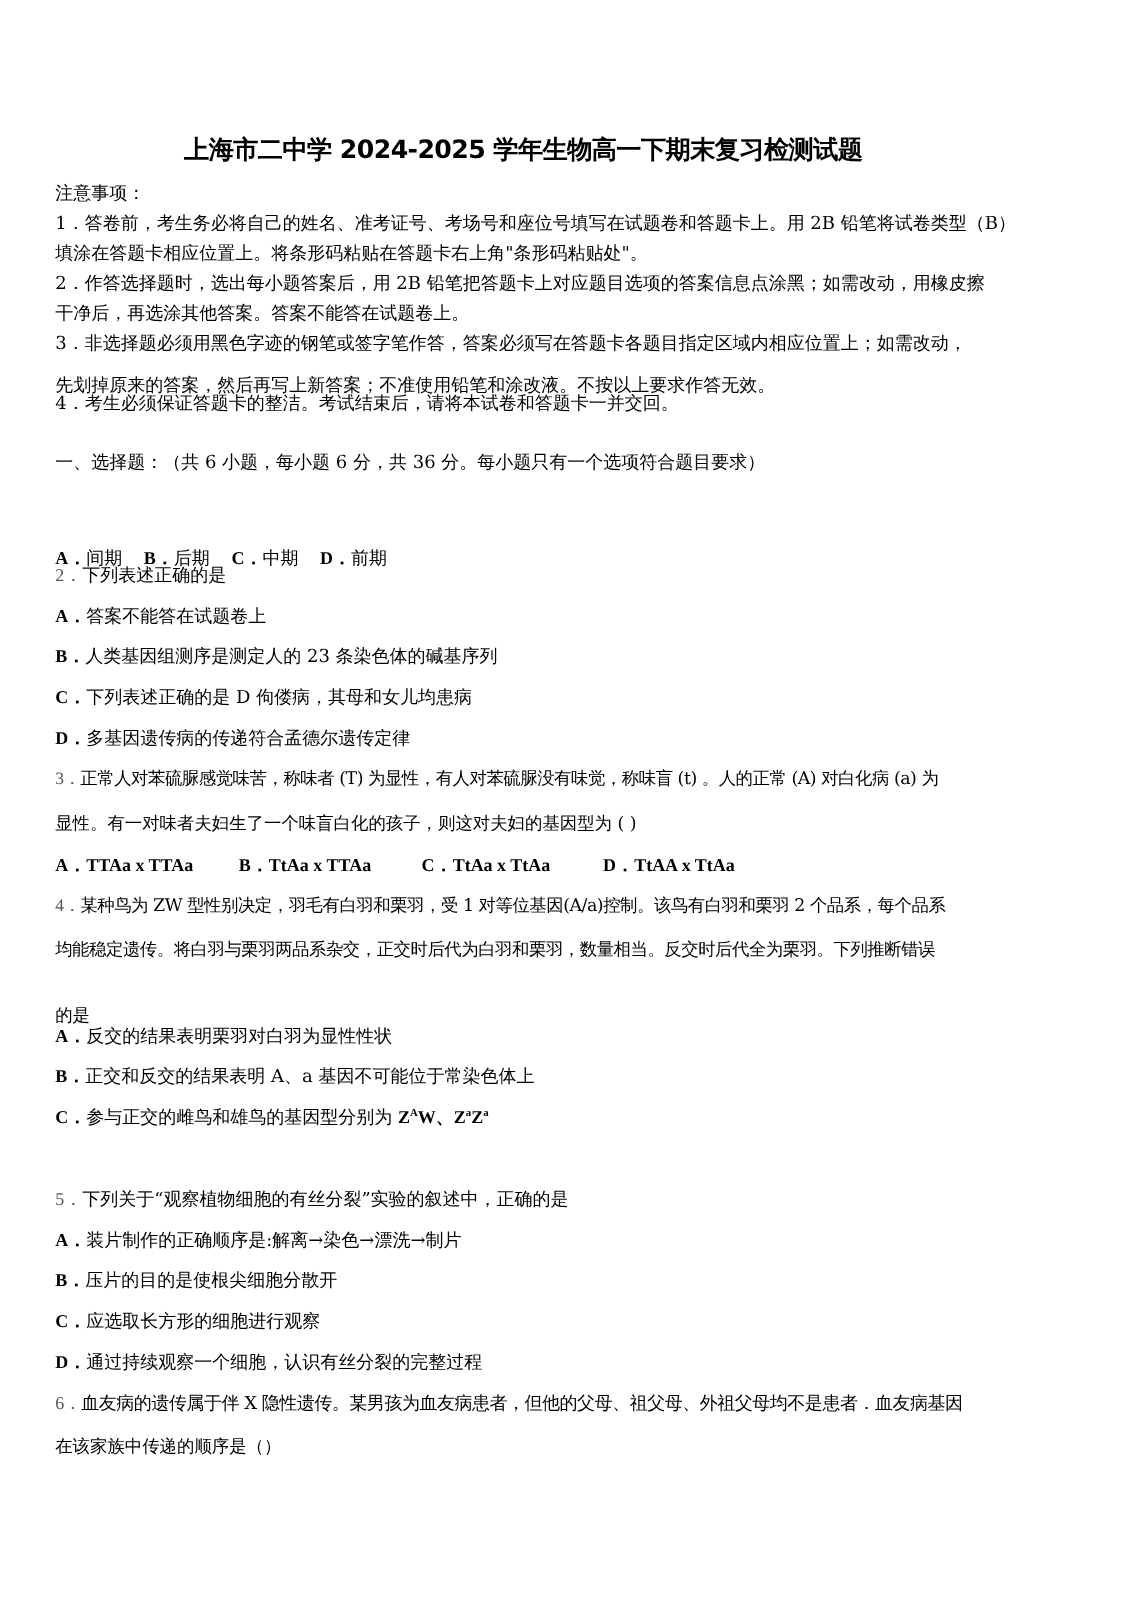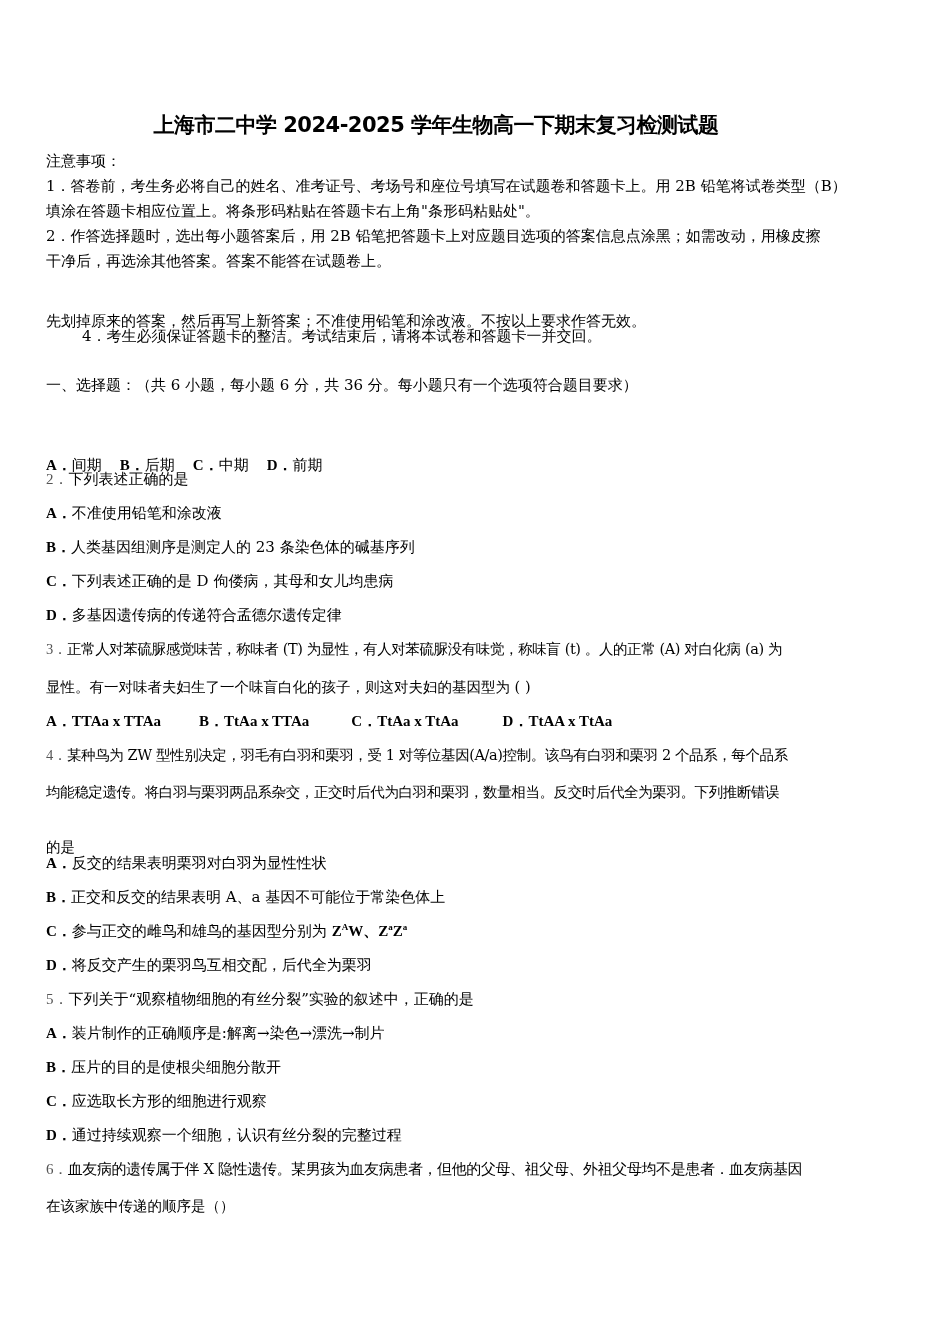--- a/index.html
+++ b/index.html
@@ -20,54 +20,54 @@
 
 <div class="page">
 
   <div class="title">上海市二中学 2024-2025 学年生物高一下期末复习检测试题</div>
 
   <div class="line" style="top:151px;">注意事项：</div>
   <div class="line" style="top:176px;">1．答卷前，考生务必将自己的姓名、准考证号、考场号和座位号填写在试题卷和答题卡上。用 2B 铅笔将试卷类型（B）</div>
   <div class="line" style="top:201px;">填涂在答题卡相应位置上。将条形码粘贴在答题卡右上角"条形码粘贴处"。</div>
   <div class="line" style="top:226px;">2．作答选择题时，选出每小题答案后，用 2B 铅笔把答题卡上对应题目选项的答案信息点涂黑；如需改动，用橡皮擦</div>
   <div class="line" style="top:251px;">干净后，再选涂其他答案。答案不能答在试题卷上。</div>
+  <div class="line" style="top:276px;">3．非选择题必须用黑色字迹的钢笔或签字笔作答，答案必须写在答题卡各题目指定区域内相应位置上；如需改动，</div>
   <div class="line" style="top:311px;">先划掉原来的答案，然后再写上新答案；不准使用铅笔和涂改液。不按以上要求作答无效。</div>
-  <div class="line" style="top:326px;margin-left:36px;">4．考生必须保证答题卡的整洁。考试结束后，请将本试卷和答题卡一并交回。</div>
+  <div class="line" style="top:326px;">4．考生必须保证答题卡的整洁。考试结束后，请将本试卷和答题卡一并交回。</div>
 
   <div class="line" style="top:375px;">一、选择题：（共 6 小题，每小题 6 分，共 36 分。每小题只有一个选项符合题目要求）</div>
 
   <div class="line" style="top:455px;">
     <span class="opt">A．</span><span>间期</span><span class="gap" style="width:18px"></span><span class="opt">B．</span><span>后期</span><span class="gap" style="width:18px"></span><span class="opt">C．</span><span>中期</span><span class="gap" style="width:18px"></span><span class="opt">D．</span><span>前期</span>
   </div>
 
   <div class="line" style="top:469px;">
     <span class="num">2．</span><span>下列表述正确的是</span>
   </div>
-  <div class="line" style="top:503px;"><span class="opt">A．</span><span>不准使用铅笔和涂改液</span></div>
+  <div class="line" style="top:503px;"><span class="opt">A．</span><span>答案不能答在试题卷上</span></div>
   <div class="line" style="top:537px;"><span class="opt">B．</span><span>人类基因组测序是测定人的 23 条染色体的碱基序列</span></div>
   <div class="line" style="top:571px;"><span class="opt">C．</span><span>下列表述正确的是 D 佝偻病，其母和女儿均患病</span></div>
   <div class="line" style="top:605px;"><span class="opt">D．</span><span>多基因遗传病的传递符合孟德尔遗传定律</span></div>
 
   <div class="line" style="top:639px; font-size:14.5px; letter-spacing:-0.4px;">
     <span class="num">3．</span><span>正常人对苯硫脲感觉味苦，称味者 (T) 为显性，有人对苯硫脲没有味觉，称味盲 (t) 。人的正常 (A) 对白化病 (a) 为</span>
   </div>
   <div class="line" style="top:677px; font-size:14.5px;">显性。有一对味者夫妇生了一个味盲白化的孩子，则这对夫妇的基因型为 ( )</div>
   <div class="line" style="top:711px;">
     <span class="opt">A．</span><span class="opt">TTAa x TTAa</span><span class="gap" style="width:38px"></span><span class="opt">B．</span><span class="opt">TtAa x TTAa</span><span class="gap" style="width:42px"></span><span class="opt">C．</span><span class="opt">TtAa x TtAa</span><span class="gap" style="width:44px"></span><span class="opt">D．</span><span class="opt">TtAA x TtAa</span>
   </div>
 
   <div class="line" style="top:745px; font-size:14.5px; letter-spacing:-0.4px;">
     <span class="num">4．</span><span>某种鸟为 ZW 型性别决定，羽毛有白羽和栗羽，受 1 对等位基因(A/a)控制。该鸟有白羽和栗羽 2 个品系，每个品系</span>
   </div>
   <div class="line" style="top:782px; font-size:14.5px; letter-spacing:-0.4px;">均能稳定遗传。将白羽与栗羽两品系杂交，正交时后代为白羽和栗羽，数量相当。反交时后代全为栗羽。下列推断错误</div>
   <div class="line" style="top:837px; font-size:14.5px;">的是</div>
   <div class="line" style="top:853px;"><span class="opt">A．</span><span>反交的结果表明栗羽对白羽为显性性状</span></div>
   <div class="line" style="top:921px;"><span class="opt">C．</span><span>参与正交的雌鸟和雄鸟的基因型分别为 </span><span class="opt"><span>Z</span><sup>A</sup><span>W、Z</span><sup>a</sup><span>Z</span><sup>a</sup></span></div>
   <div class="line" style="top:887px;"><span class="opt">B．</span><span>正交和反交的结果表明 A、a 基因不可能位于常染色体上</span></div>
-  <div class="line" style="top:955px;"><span class="opt">D．</span><span>将反交产生的栗羽鸟互相交配，后代全为栗羽</span></div>
 
   <div class="line" style="top:989px;">
     <span class="num">5．</span><span>下列关于“观察植物细胞的有丝分裂”实验的叙述中，正确的是</span>
   </div>
   <div class="line" style="top:1023px;"><span class="opt">A．</span><span>装片制作的正确顺序是:解离→染色→漂洗→制片</span></div>
   <div class="line" style="top:1057px;"><span class="opt">B．</span><span>压片的目的是使根尖细胞分散开</span></div>
   <div class="line" style="top:1091px;"><span class="opt">C．</span><span>应选取长方形的细胞进行观察</span></div>
   <div class="line" style="top:1125px;"><span class="opt">D．</span><span>通过持续观察一个细胞，认识有丝分裂的完整过程</span></div>
 
   <div class="line" style="top:1159px; font-size:15px; letter-spacing:-0.4px;">

